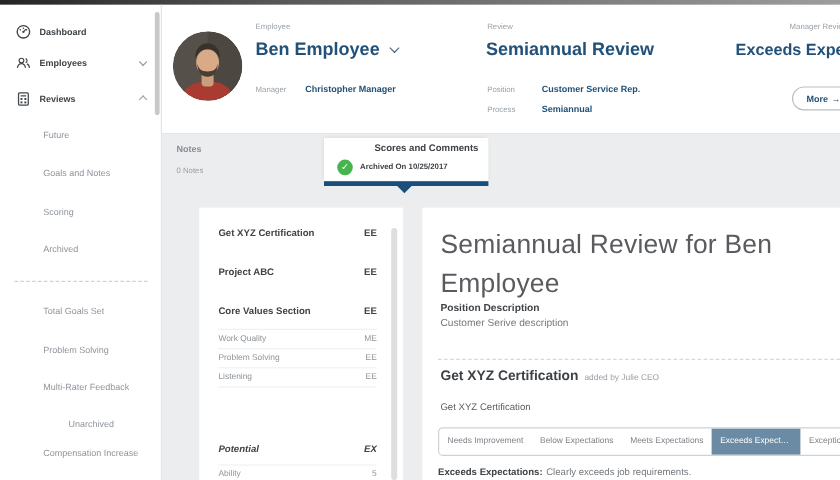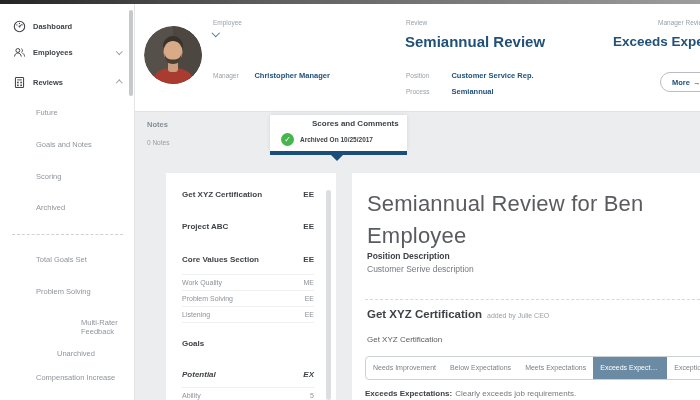--- a/index.html
+++ b/index.html
@@ -145,21 +145,21 @@
 
   <span class="side-sub" style="top:104px;">Future</span>
   <span class="side-sub" style="top:136px;">Goals and Notes</span>
   <span class="side-sub" style="top:168px;">Scoring</span>
   <span class="side-sub" style="top:199px;">Archived</span>
 
   <div class="abs side-divider"></div>
 
   <span class="side-sub" style="top:251px;">Total Goals Set</span>
   <span class="side-sub" style="top:283px;">Problem Solving</span>
-  <span class="side-sub" style="top:314px;margin-left:45px;">Multi-Rater Feedback</span>
+  <span class="side-sub" style="top:314px;">Multi-Rater Feedback</span>
   <span class="side-sub" style="top:345px;padding-left:21px;">Unarchived</span>
   <span class="side-sub wrap2" style="top:368px;">Compensation Increase</span>
 </div>
 <div class="abs sidebar-scroll"></div>
 
 <div class="abs header-card"></div>
 
 <div class="abs avatar">
   <svg viewBox="0 0 58 58" width="58" height="58">
     <defs>
@@ -174,20 +174,21 @@
       <rect x="24" y="34" width="10" height="12" rx="3" fill="#c99f80"></rect>
       <ellipse cx="29" cy="26" rx="9.5" ry="11" fill="#d8aa88"></ellipse>
       <path d="M19 23c-1-9 5-13 10-13s11 4 10 13c-2-6-5-8-10-8s-8 2-10 8z" fill="#39322b"></path>
       <path d="M20.5 27c0 8 3.5 11 8.5 11s8.5-3 8.5-11c-1 5-3.5 6.5-8.5 6.5s-7.5-1.5-8.5-6.5z" fill="#4a3e32"></path>
     </g>
   </svg>
 </div>
 
 <span class="abs flabel" style="left:213px; top:19px;">Employee</span>
 <div class="abs" style="left:213px; top:33px; display:flex; align-items:center; gap:10px; cursor:pointer;">
+  <span class="big-name">Ben Employee</span>
   <span class="chev down" style="border-color:#4f6b85; width:5.5px; height:5.5px; margin-top:-3px;"></span>
 </div>
 <div class="abs" style="left:213px; top:64px;">
   <span class="kv-label" style="width:37px;">Manager</span>
   <span class="kv-value" style="cursor:pointer;">Christopher Manager</span>
 </div>
 
 <span class="abs flabel" style="left:406px; top:19px;">Review</span>
 <span class="abs big-name" style="left:405px; top:33px;">Semiannual Review</span>
 <div class="abs" style="left:406px; top:64px;">
@@ -242,24 +243,20 @@
   <div class="score-sub" style="top:117px;">
     <span class="lbl">Problem Solving</span>
     <span class="val">EE</span>
   </div>
   <div class="score-sub" style="top:133px;">
     <span class="lbl">Listening</span>
     <span class="val">EE</span>
   </div>
   <div class="sub-cap" style="top:149px;"></div>
 
-  <div class="score-row" style="top:166px;">
-    <span class="lbl">Goals</span>
-    <span class="val"></span>
-  </div>
 
   <div class="score-row" style="top:197px;font-style:italic;">
     <span class="lbl">Potential</span>
     <span class="val">EX</span>
   </div>
 
   <div class="score-sub" style="top:214px;">
     <span class="lbl">Ability</span>
     <span class="val">5</span>
   </div>

